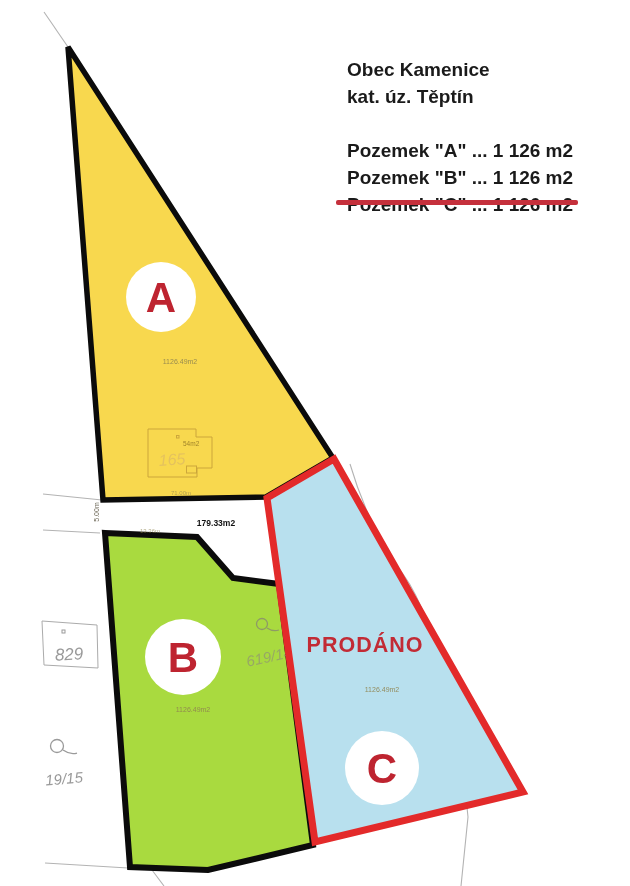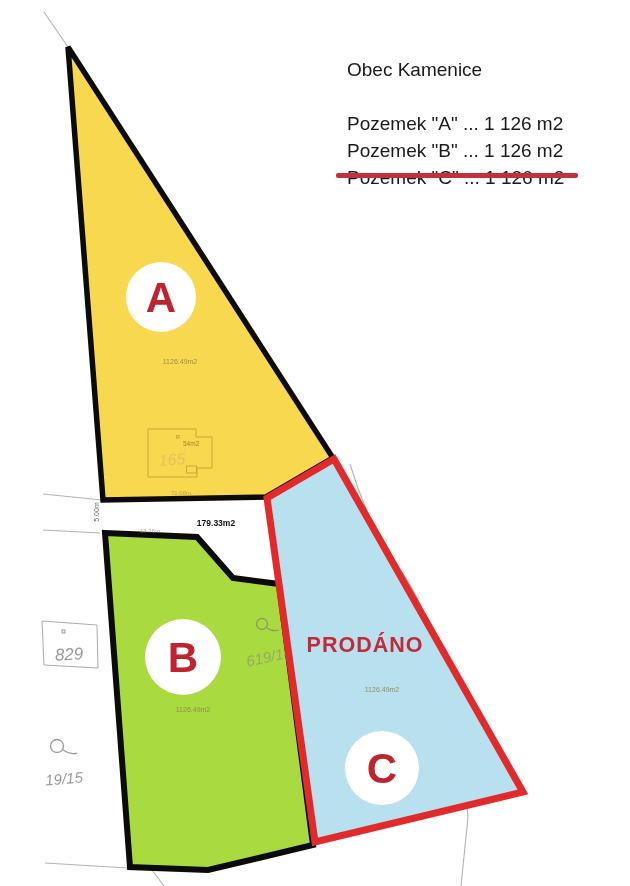--- a/index.html
+++ b/index.html
@@ -2,21 +2,21 @@
 <html><head>
 <meta charset="utf-8">
 <style>
   html,body{margin:0;padding:0;background:#ffffff;}
   #stage{position:relative;width:630px;height:886px;background:#ffffff;overflow:hidden;
          font-family:"Liberation Sans",sans-serif;}
   #mapsvg{position:absolute;left:0;top:0;}
 
   
   .legend{position:absolute;left:347px;top:56px;width:270px;color:#1a1a1a;
-          font-weight:normal;font-size:19px;line-height:27px;}
+          font-weight:bold;font-size:19px;line-height:27px;}
   .legend .row{position:relative;white-space:nowrap;}
   .legend .spacer{height:27px;}
   .strike{position:absolute;left:-11px;top:9px;width:242px;height:5px;
           background:#c5303c;border-radius:2px;}
 
   
   text{font-family:"Liberation Sans",sans-serif;}
   .t-area{font-size:7px;fill:#8f8450;opacity:.9;}
   .t-dim{font-size:7px;fill:#5a5340;opacity:.9;}
   .t-dim-sm{font-size:6px;fill:#8f8450;opacity:.65;}
@@ -100,20 +100,21 @@
       <text class="t-letter" x="183" y="672" text-anchor="middle" fill="#be2430">B</text>
     </g>
     <g>
       <circle cx="382" cy="768" r="37" fill="#ffffff"></circle>
       <text class="t-letter" x="382" y="783" text-anchor="middle" fill="#be2430">C</text>
     </g>
   </svg>
 
   <div class="legend">
     <div class="row">Obec Kamenice</div>
+    <div class="row">kat. úz. Těptín</div>
     <div class="spacer"></div>
     <div class="row">Pozemek "A" ... 1 126 m2</div>
     <div class="row">Pozemek "B" ... 1 126 m2</div>
     <div class="row">
       <span>Pozemek "C" ... 1 126 m2</span>
       <div class="strike"></div>
     </div>
   </div>
 
 </div>

